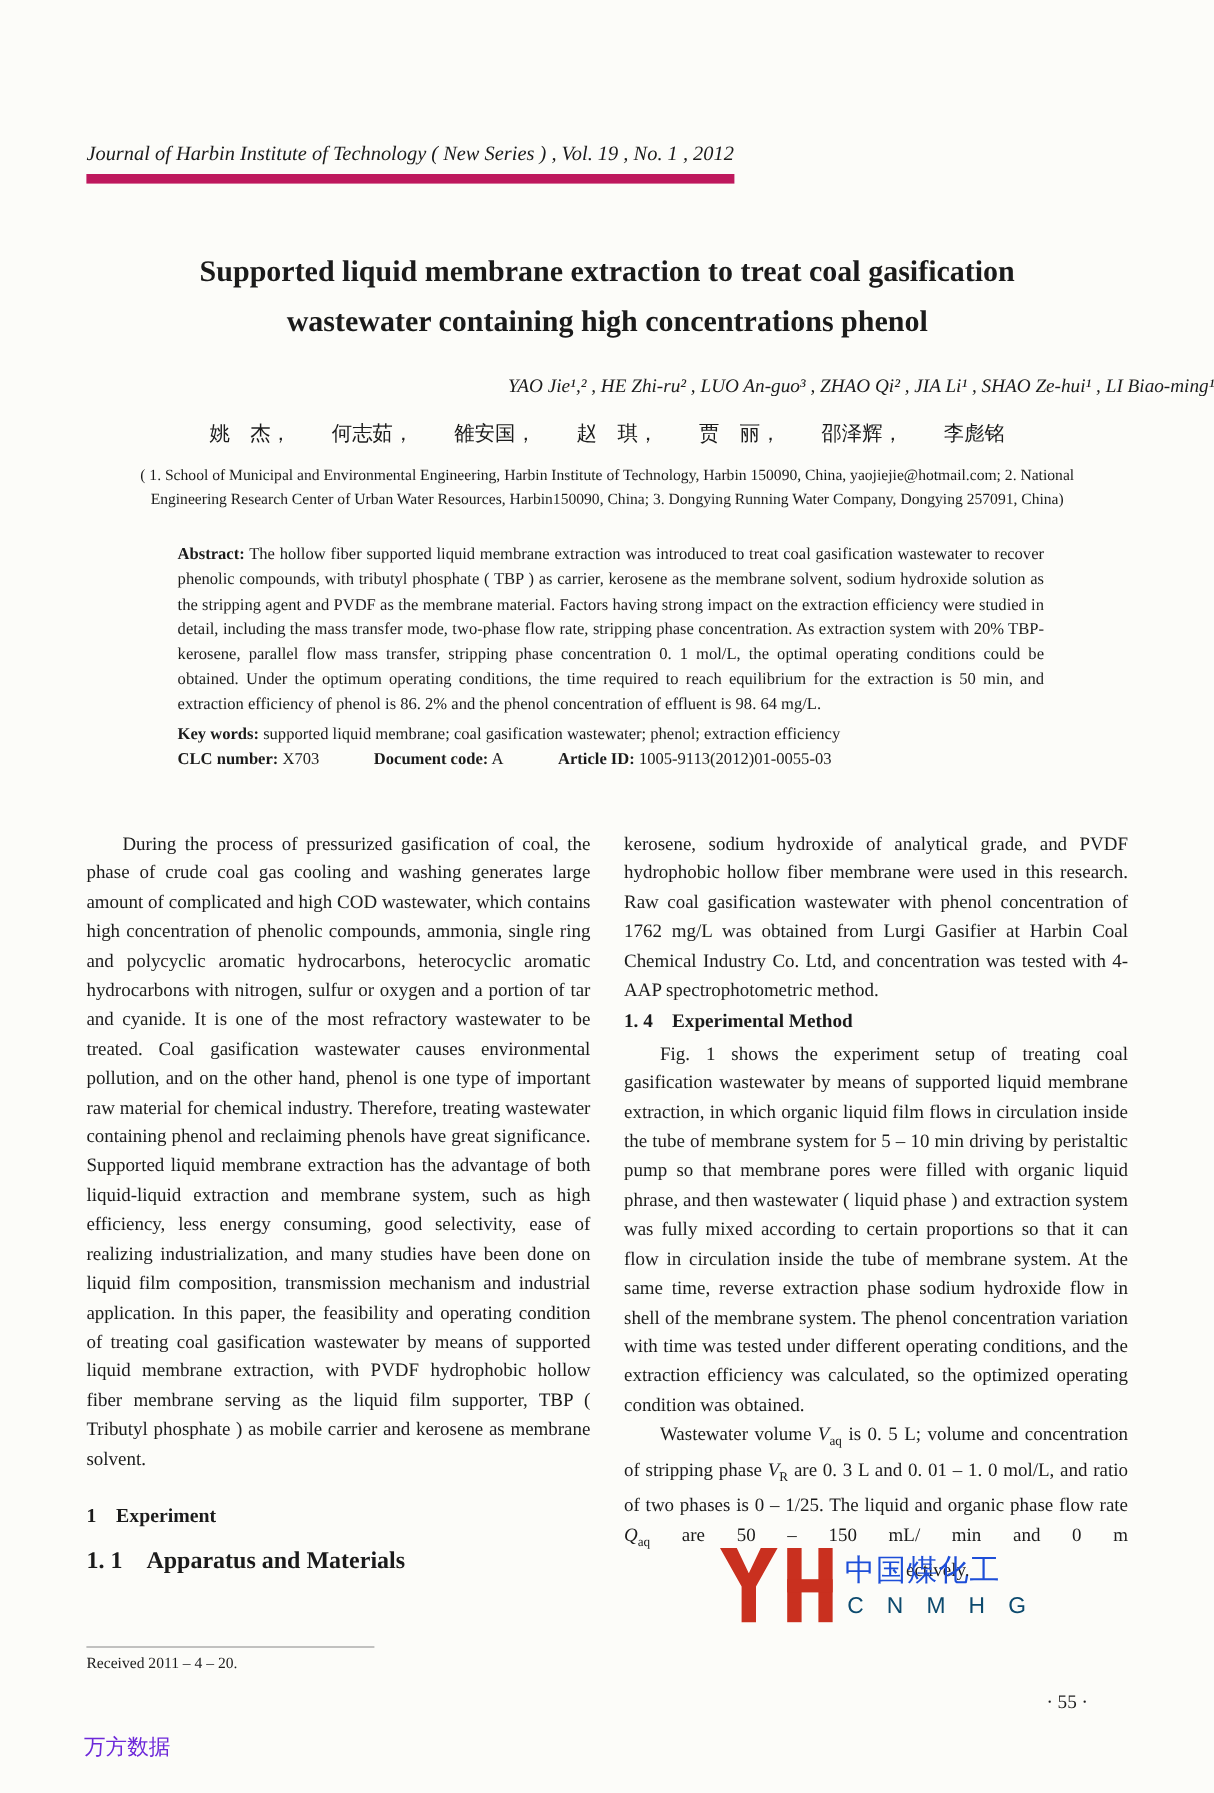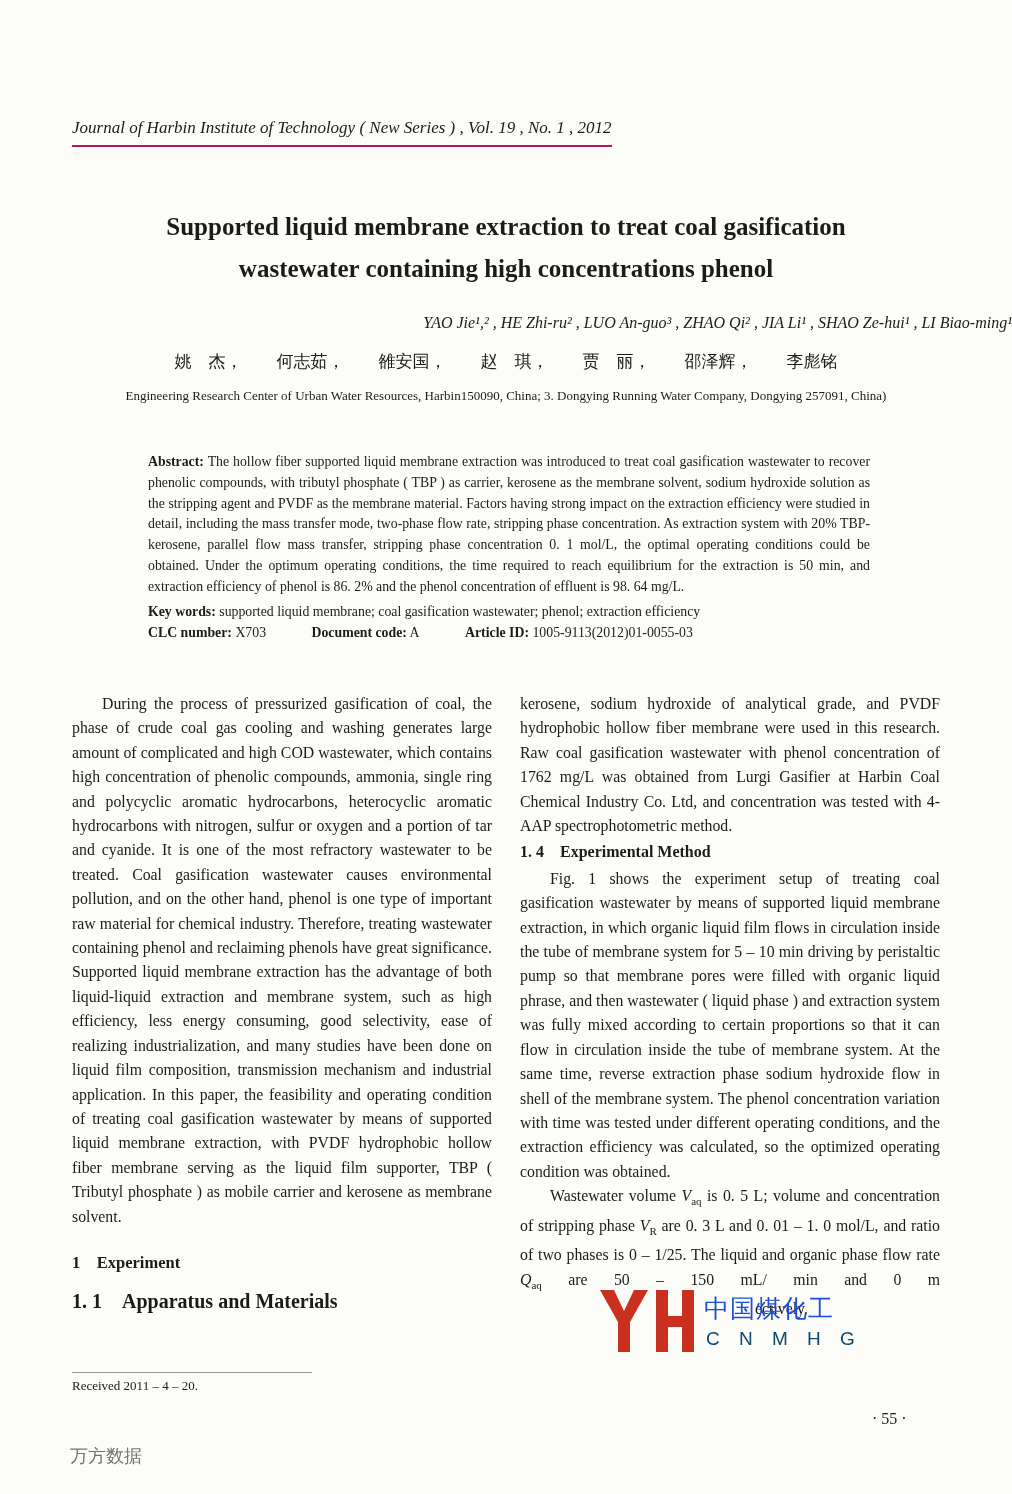--- a/index.html
+++ b/index.html
@@ -13,21 +13,21 @@
     overflow: hidden;
   }
   
   .journal-header {
     position: absolute;
     left: 72px;
     top: 118px;
     font-style: italic;
     font-size: 17px;
     padding-bottom: 7px;
-    border-bottom: 2px solid #be185d;
+    border-bottom: 8px solid #be185d;
   }
   
   .paper-title {
     position: absolute;
     top: 206px;
     left: 0;
     width: 100%;
     text-align: center;
     font-size: 25px;
     font-weight: bold;
@@ -131,21 +131,21 @@
     position: absolute;
     left: 872px;
     top: 1410px;
     font-size: 16px;
   }
   .wanfang {
     position: absolute;
     left: 70px;
     top: 1444px;
     font-size: 18px;
-    color: #737373;
+    color: #6d28d9;
     font-family: "Liberation Sans", sans-serif;
   }
   
   .watermark {
     position: absolute;
     left: 600px;
     top: 1288px;
     width: 260px;
     height: 78px;
   }
@@ -179,20 +179,21 @@
 
   <h1 class="paper-title">
     <span style="display:block">Supported liquid membrane extraction to treat coal gasification</span>
     <span style="display:block">wastewater containing high concentrations phenol</span>
   </h1>
 
   <div class="authors-en">YAO Jie¹,² , HE Zhi-ru² , LUO An-guo³ , ZHAO Qi² , JIA Li¹ , SHAO Ze-hui¹ , LI Biao-ming¹</div>
   <div class="authors-cn">姚　杰，　　何志茹，　　雒安国，　　赵　琪，　　贾　丽，　　邵泽辉，　　李彪铭</div>
 
   <div class="affiliations">
+    <span style="display:block">( 1. School of Municipal and Environmental Engineering, Harbin Institute of Technology, Harbin 150090, China, yaojiejie@hotmail.com; 2. National</span>
     <span style="display:block">Engineering Research Center of Urban Water Resources, Harbin150090, China; 3.  Dongying Running Water Company, Dongying 257091, China)</span>
   </div>
 
   <div class="abstract-block">
     <p><span class="b">Abstract:</span><span> The hollow fiber supported liquid membrane extraction was introduced to treat coal gasification wastewater to recover phenolic compounds, with tributyl phosphate ( TBP ) as carrier, kerosene as the membrane solvent, sodium hydroxide solution as the stripping agent and PVDF as the membrane material.  Factors having strong impact on the extraction efficiency were studied in detail, including the mass transfer mode, two-phase flow rate, stripping phase concentration.  As extraction system with 20%  TBP-kerosene, parallel flow mass transfer, stripping phase concentration 0. 1 mol/L, the optimal operating conditions could be obtained. Under the optimum operating conditions, the time required to reach equilibrium for the extraction is 50 min, and extraction efficiency of phenol is 86. 2% and the phenol concentration of effluent is 98. 64 mg/L.</span></p>
     <p class="kw"><span class="b">Key words:</span><span> supported liquid membrane; coal gasification wastewater; phenol; extraction efficiency</span></p>
     <p class="clc">
       <span class="pair"><span class="b">CLC number:</span><span> X703</span></span>
       <span class="pair"><span class="b">Document code:</span><span> A</span></span>
       <span><span class="b">Article ID:</span><span> 1005-9113(2012)01-0055-03</span></span>

